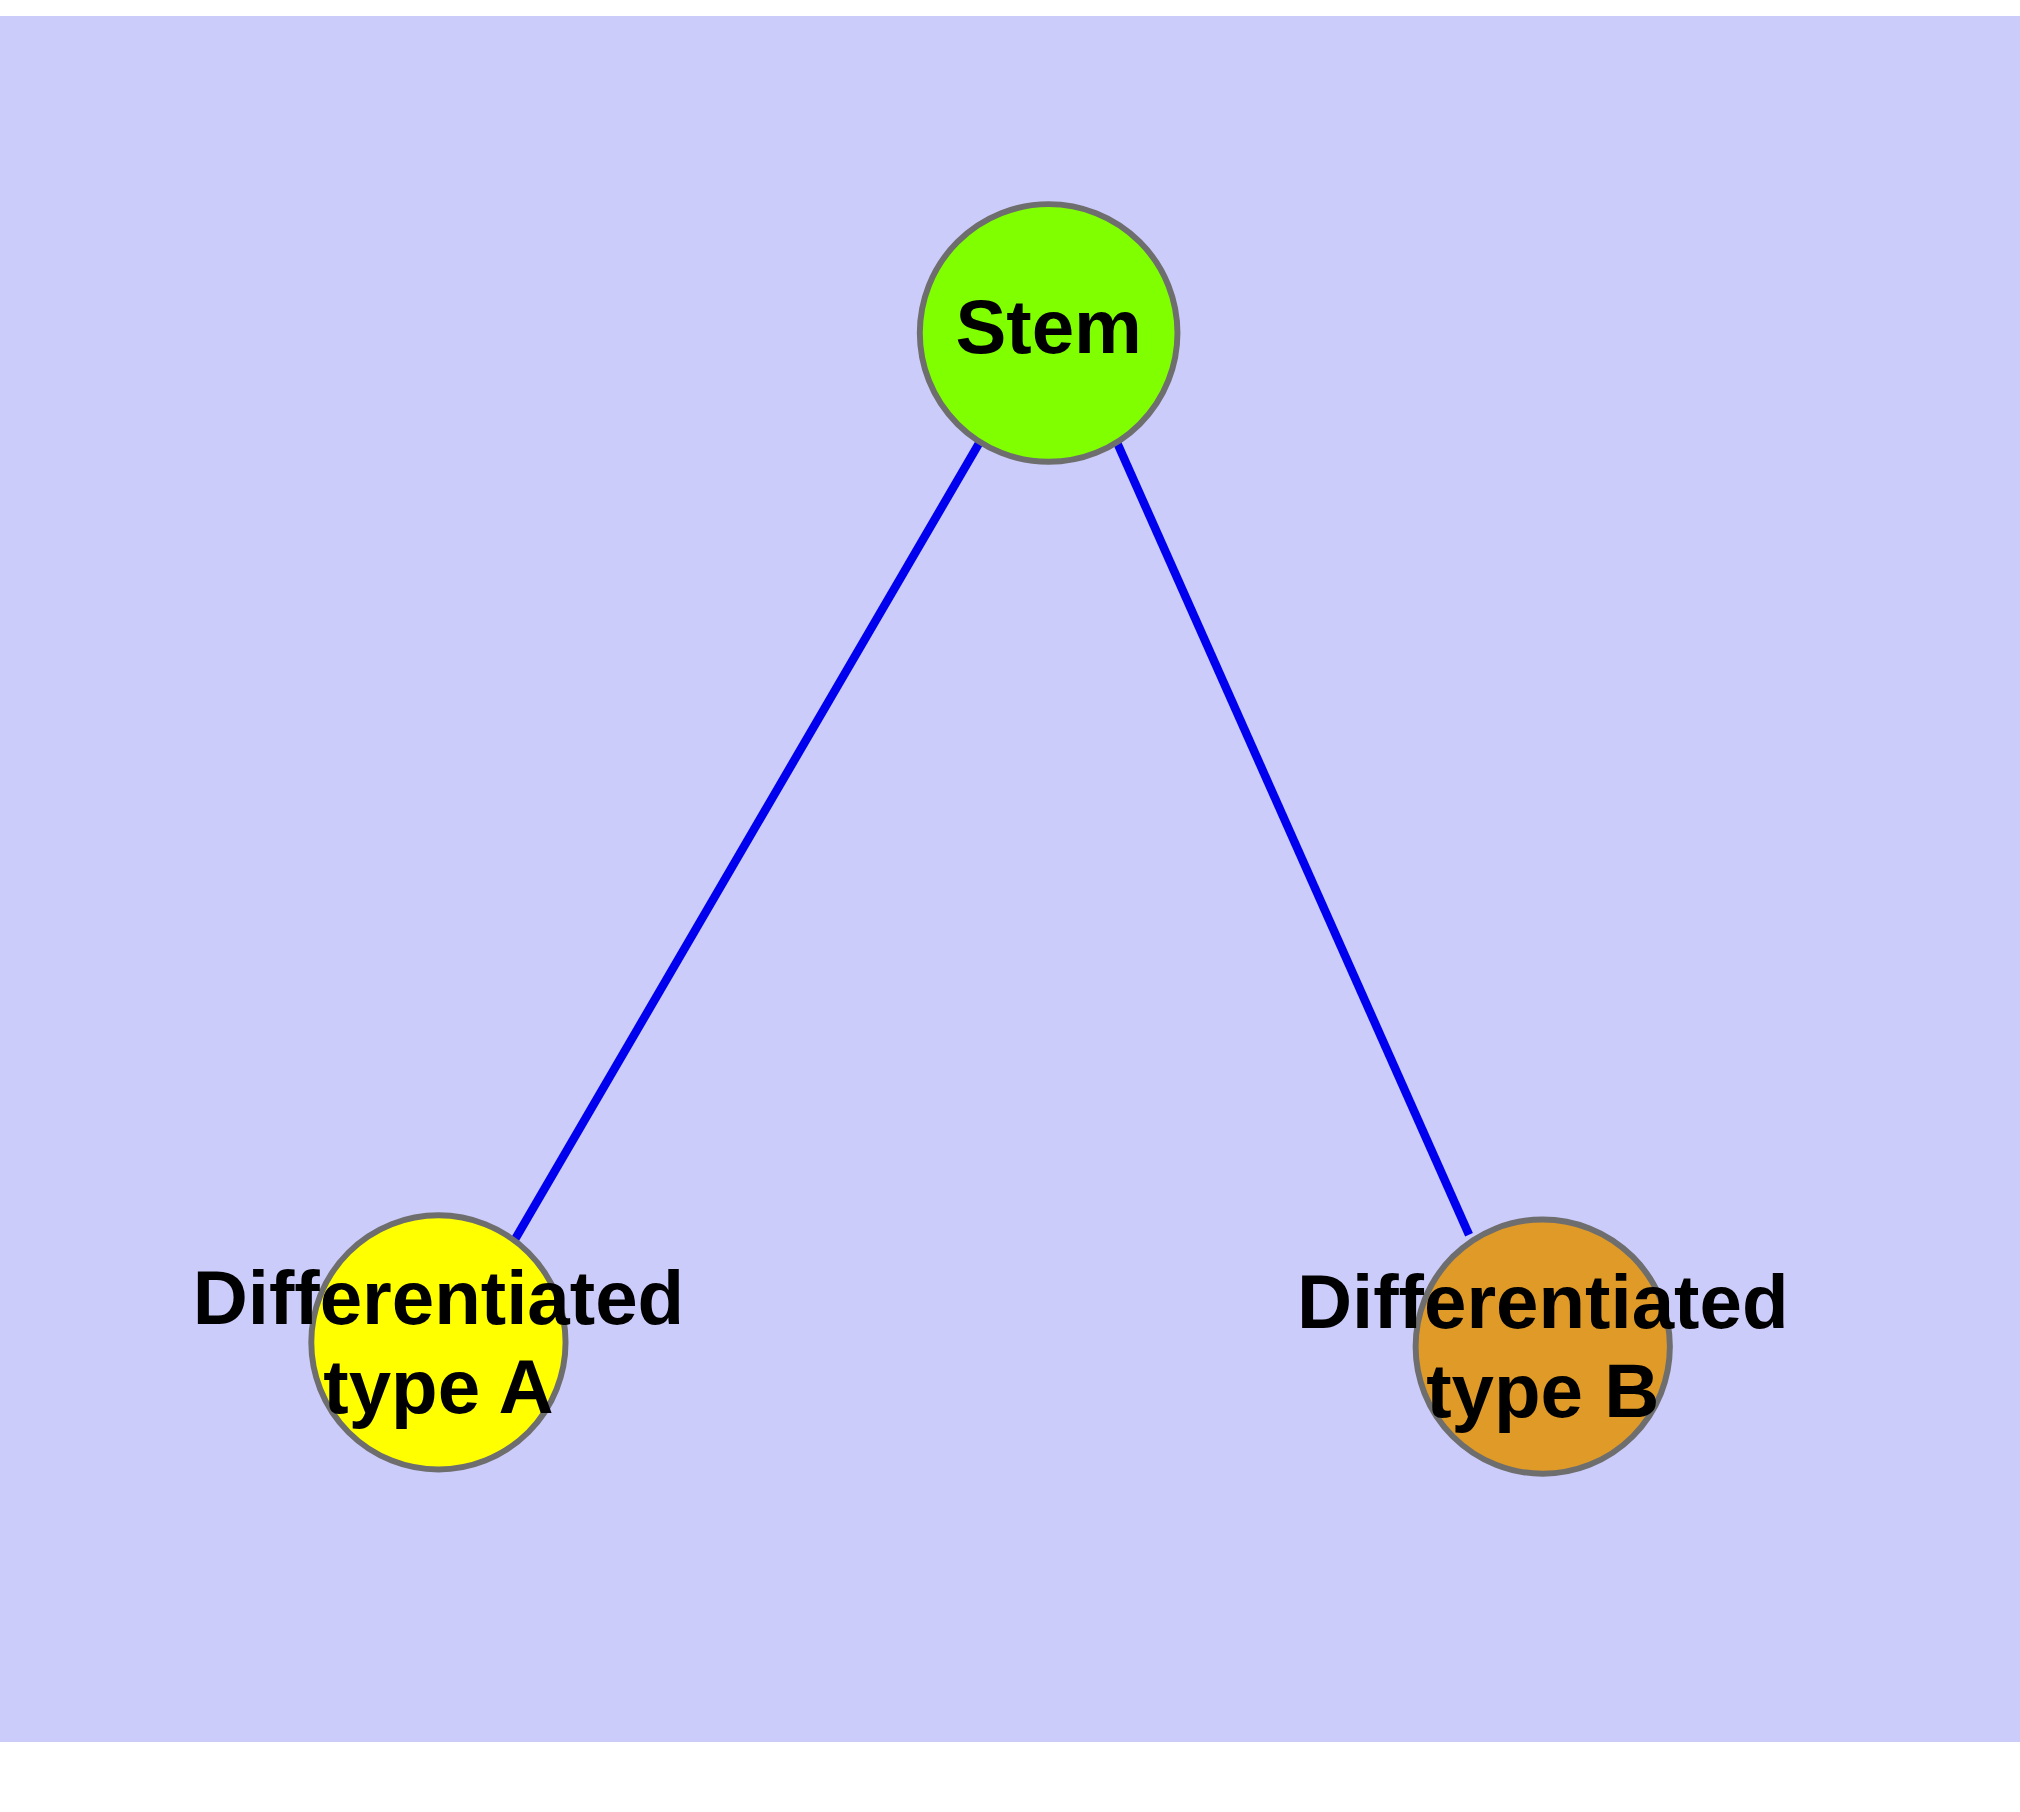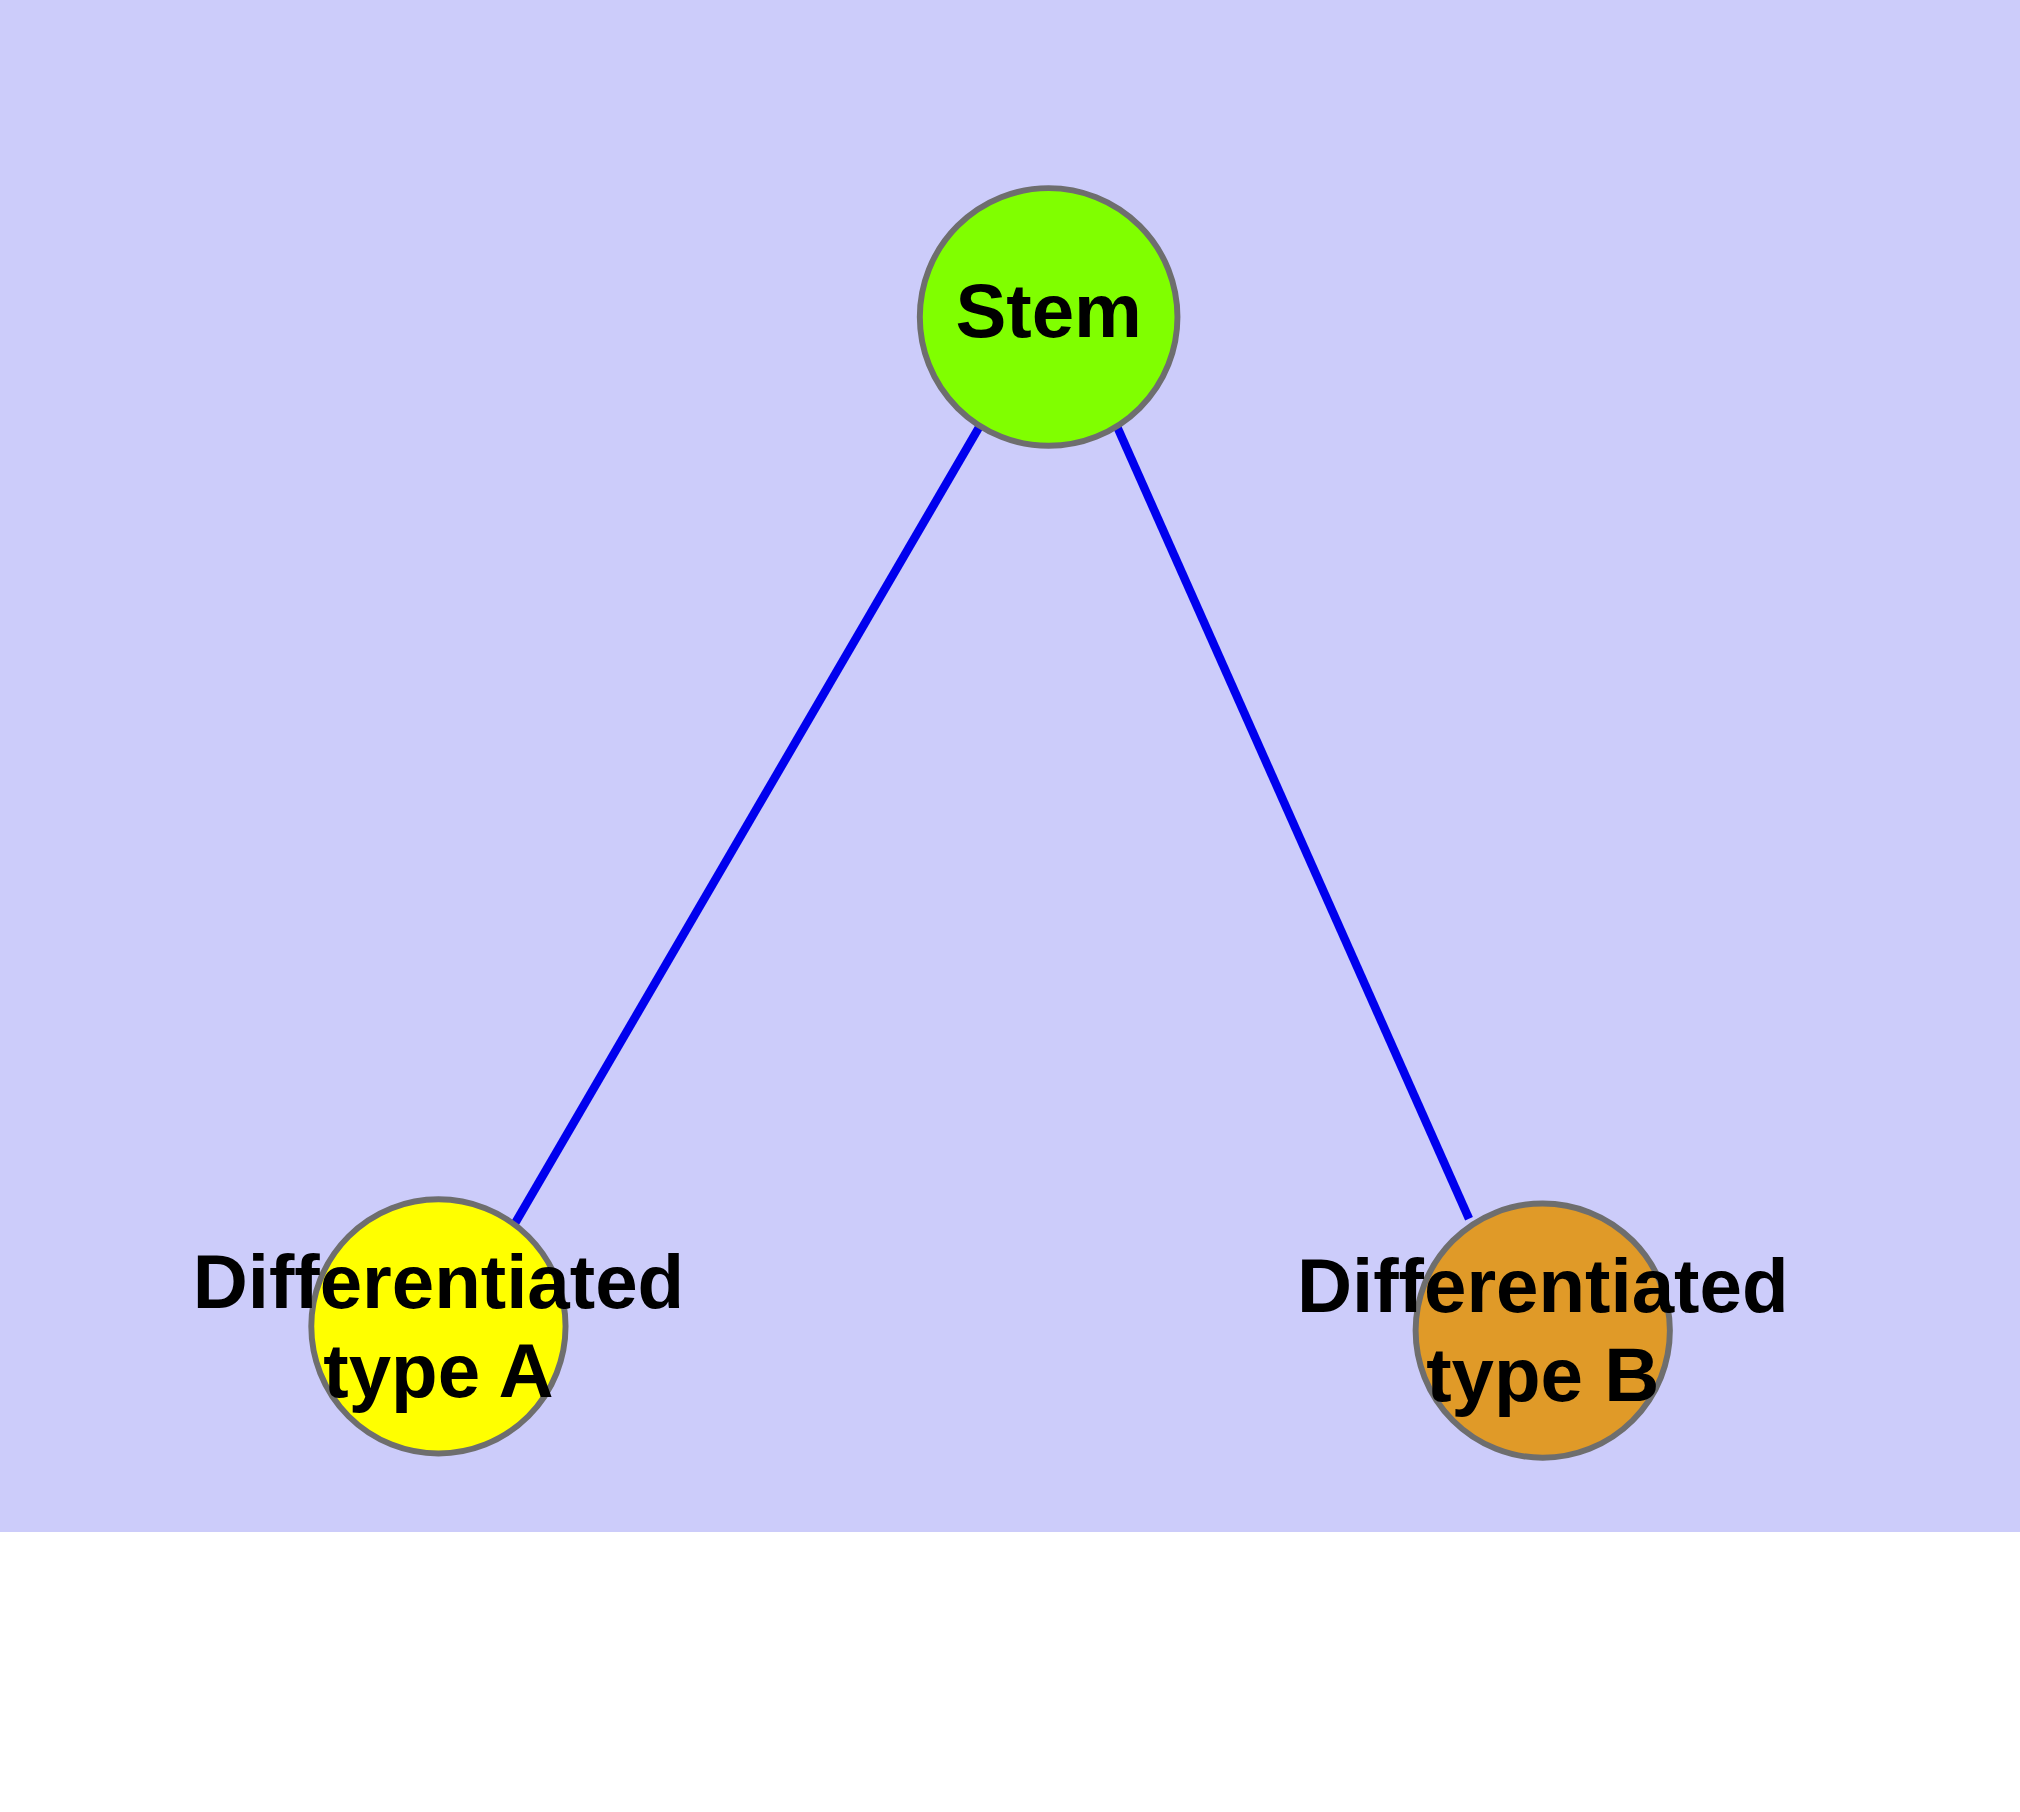--- a/index.html
+++ b/index.html
@@ -34,21 +34,21 @@
     font-weight: bold;
     fill: #000000;
     font-family: "Liberation Sans", sans-serif;
     text-anchor: middle;
     dominant-baseline: middle;
   }
 </style>
 </head>
 <body>
 
-<div id="canvas" style="width: 2021px; height: 1532px;">
+<div id="canvas" style="width: 2021px; height: 1726px; margin-top: 16px;">
   <div id="bg-rect" style="background: rgb(204, 204, 250); width: 2021px; height: 1812px;"></div>
 
   <svg id="graph-svg" viewBox="0 0 2384 2138" xmlns="http://www.w3.org/2000/svg" style="width: 2021px; height: 1812px;">
 
     <g id="edges-layer">
       <line id="edge-0" x1="1155" y1="504" x2="607" y2="1444" stroke="#0000ee" stroke-width="10" stroke-linecap="butt"></line>
       <line id="edge-1" x1="1318" y1="504" x2="1733" y2="1438" stroke="#0000ee" stroke-width="10" stroke-linecap="butt"></line>
     </g>
 
     <g id="nodes-layer">

